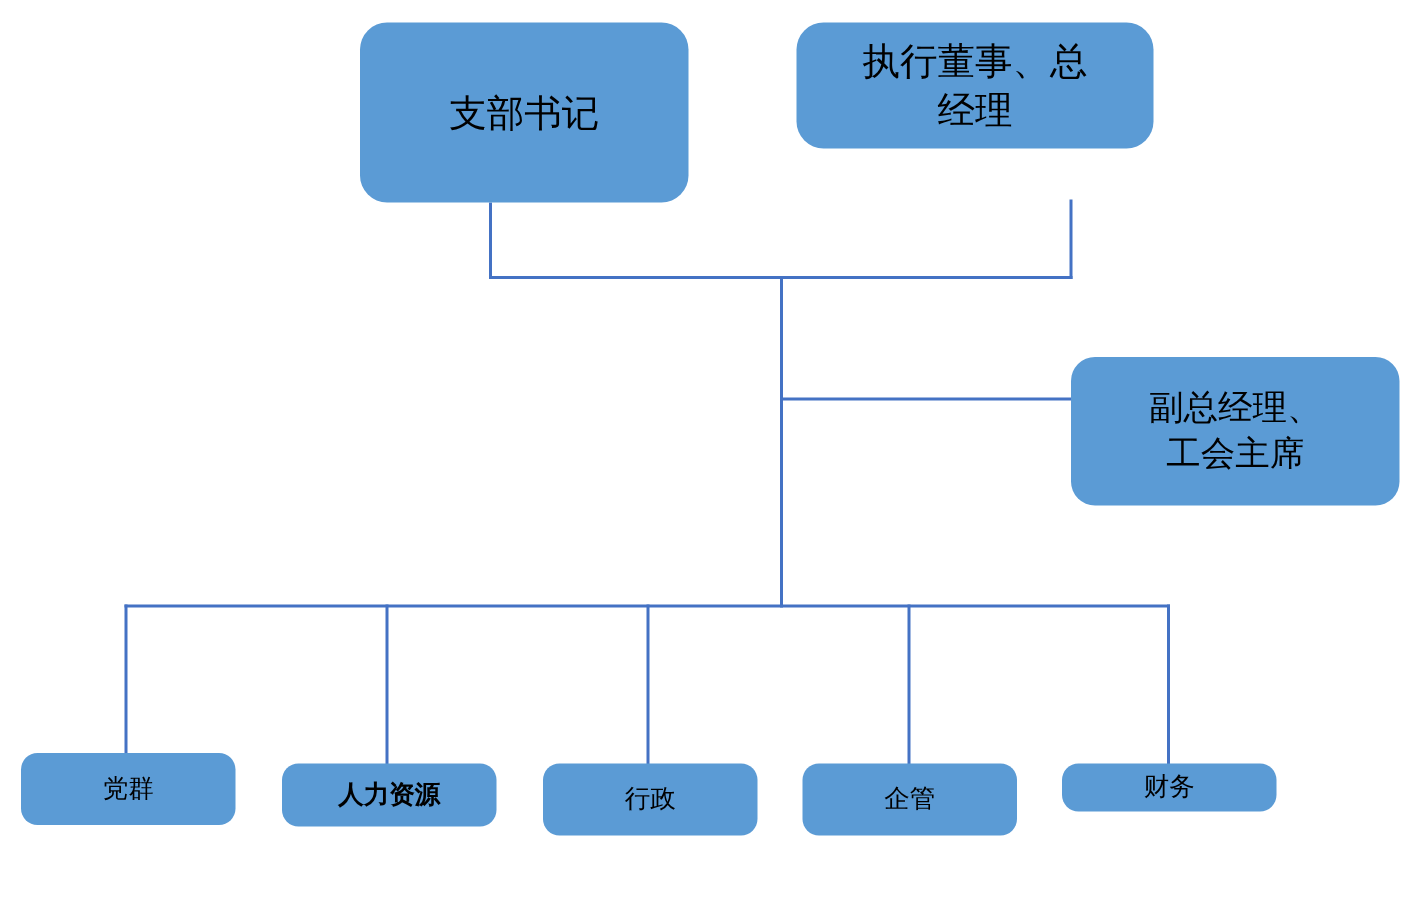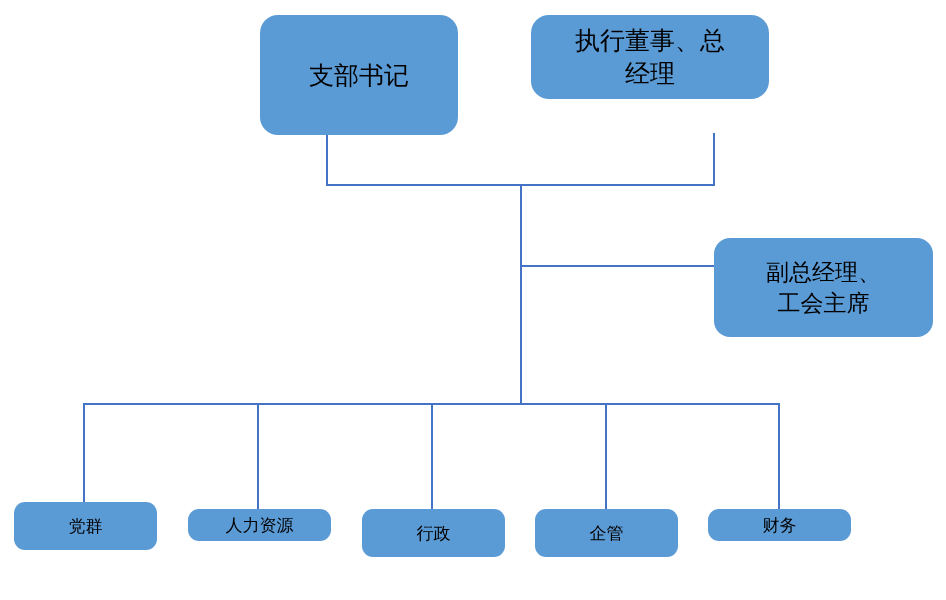--- a/index.html
+++ b/index.html
@@ -69,39 +69,39 @@
   <div class="connector h" style="left:520px; top:265px; width:195px;"></div>
 
   <div class="connector h" style="left:83px; top:403px; width:697px;"></div>
 
   <div class="connector v" style="left:83px; top:403px; height:107px;"></div>
   <div class="connector v" style="left:257px; top:403px; height:107px;"></div>
   <div class="connector v" style="left:431px; top:403px; height:107px;"></div>
   <div class="connector v" style="left:605px; top:403px; height:107px;"></div>
   <div class="connector v" style="left:778px; top:403px; height:107px;"></div>
 
-  <div class="node level-1" style="left:240px; top:15px; width:198px; height:120px;margin-left:20px;">
+  <div class="node level-1" style="left:240px; top:15px; width:219px; height:120px;">
     <span class="node-label">支部书记</span>
   </div>
 
   <div class="node level-1" style="left:531px; top:15px; width:238px; height:84px;">
     <span class="node-label">执行董事、总
 经理</span>
   </div>
 
   <div class="node level-2" style="left:714px; top:238px; width:219px; height:99px;">
     <span class="node-label">副总经理、
 工会主席</span>
   </div>
 
   <div class="node level-3" style="left:14px; top:502px; width:143px; height:48px;">
     <span class="node-label">党群</span>
   </div>
 
-  <div class="node level-3" style="left:188px; top:509px; width:143px; height:32px;">
+  <div class="node level-3" style="left:188px; top:509px; width:143px; height:42px;font-weight:bold;">
     <span class="node-label">人力资源</span>
   </div>
 
   <div class="node level-3" style="left:362px; top:509px; width:143px; height:48px;">
     <span class="node-label">行政</span>
   </div>
 
   <div class="node level-3" style="left:535px; top:509px; width:143px; height:48px;">
     <span class="node-label">企管</span>
   </div>

